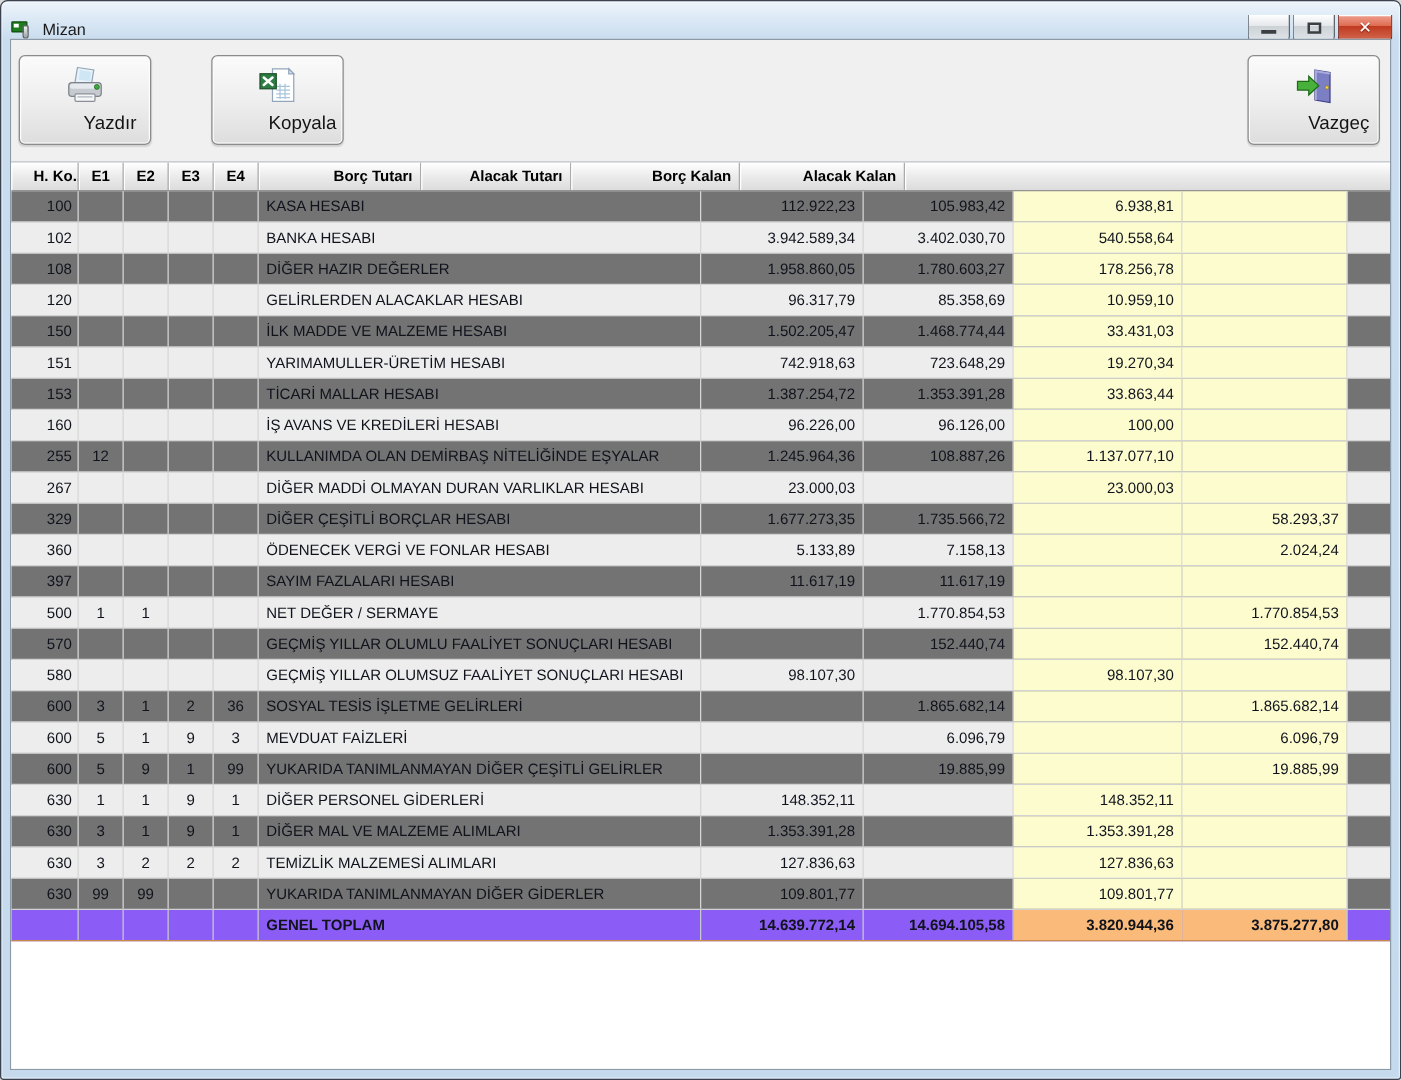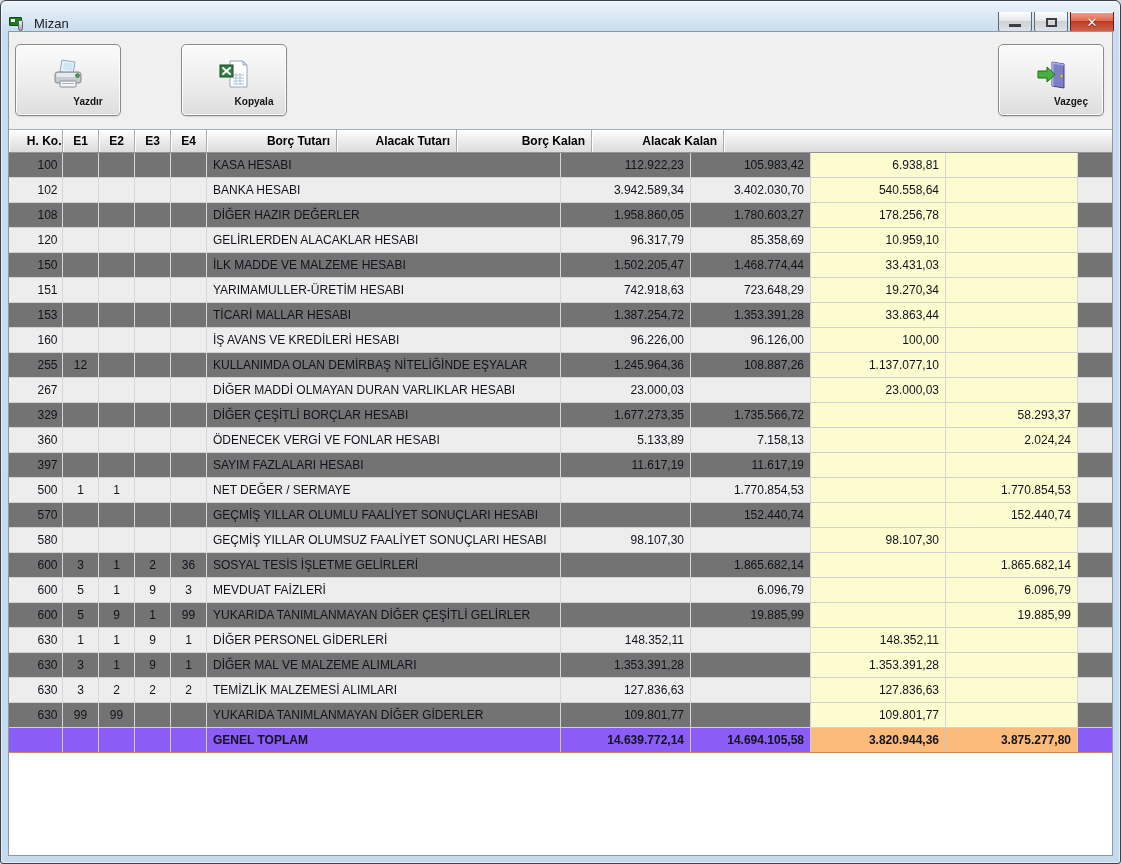--- a/index.html
+++ b/index.html
@@ -36,23 +36,23 @@
 
   .toolbar { position:relative; height:97px; flex:0 0 auto; background:#F0F0F0; }
   .toolbutton {
     position:absolute; top:12px; width:106px; height:72px;
     border:1px solid #8B8B8B; border-radius:5px;
     background:linear-gradient(#FBFBFB,#EDEDED 55%,#DDDDDD);
     box-shadow:0 0 0 1px #FCFCFC inset, 0 1px 1px rgba(0,0,0,.12);
     display:flex; flex-direction:column; align-items:center; justify-content:flex-end;
     padding-bottom:8px; gap:5px; cursor:default;
   }
-  .toolbutton .lbl { font-size:10px; font-weight:bold; color:#141414;margin-left:40px; }
+  .toolbutton .lbl { font-size:15px; font-weight:normal; color:#141414;margin-left:40px; }
   .tb-print  { left:6px; }
-  .tb-copy   { left:172px; }
+  .tb-copy   { left:160px; }
   .tb-cancel { right:8px; }
 
   
   .grid-region { flex:1 1 auto; background:#FFFFFF; border-top:1px solid #A5B0BB; overflow:hidden; }
   .grid-header { display:flex; height:23px; font-size:12px; font-weight:bold; color:#000;
                  background:linear-gradient(#FFFFFF,#EDEDED 45%,#DCDCDC); border-bottom:1px solid #949494; }
   .hcell { display:flex; align-items:center; padding:0 6px; border-right:1px solid #ABABAB;
            box-shadow:inset 1px 1px 0 #FFFFFF; white-space:nowrap; overflow:hidden; }
 
   .row { display:flex; height:25px; font-size:12px; color:#10131C; border-bottom:1px solid #D2D2D2; background:#737373; }

